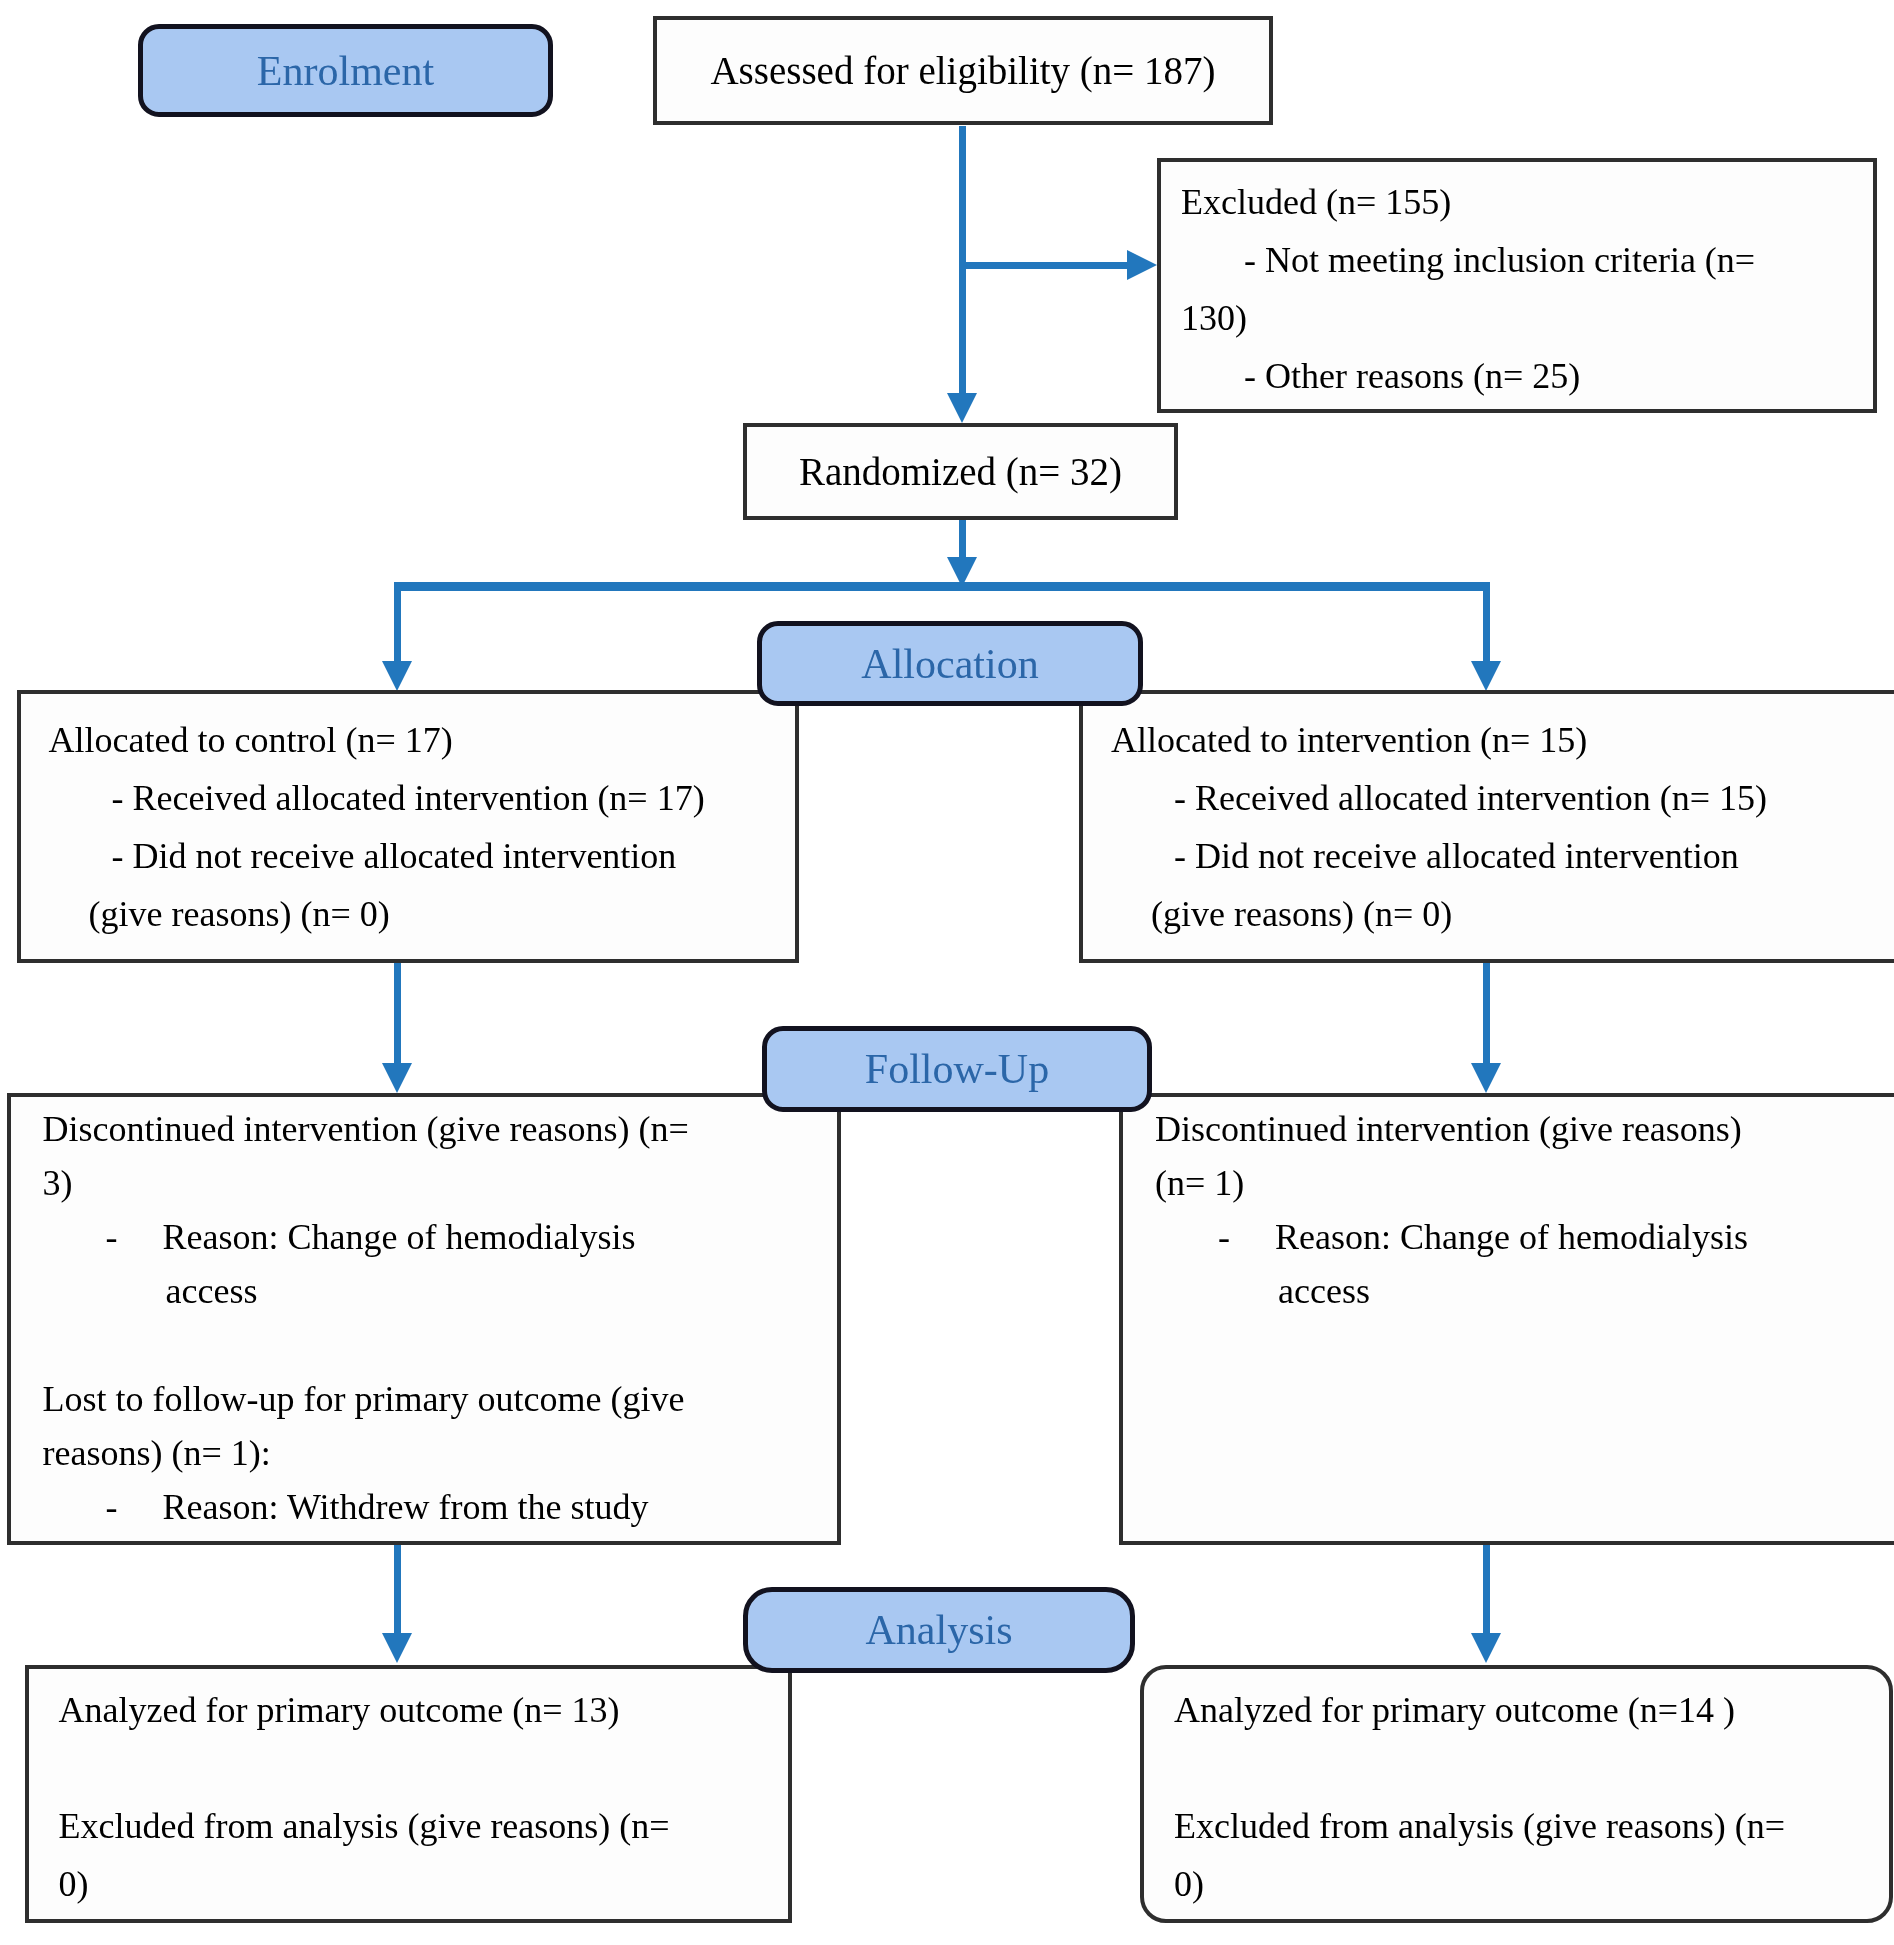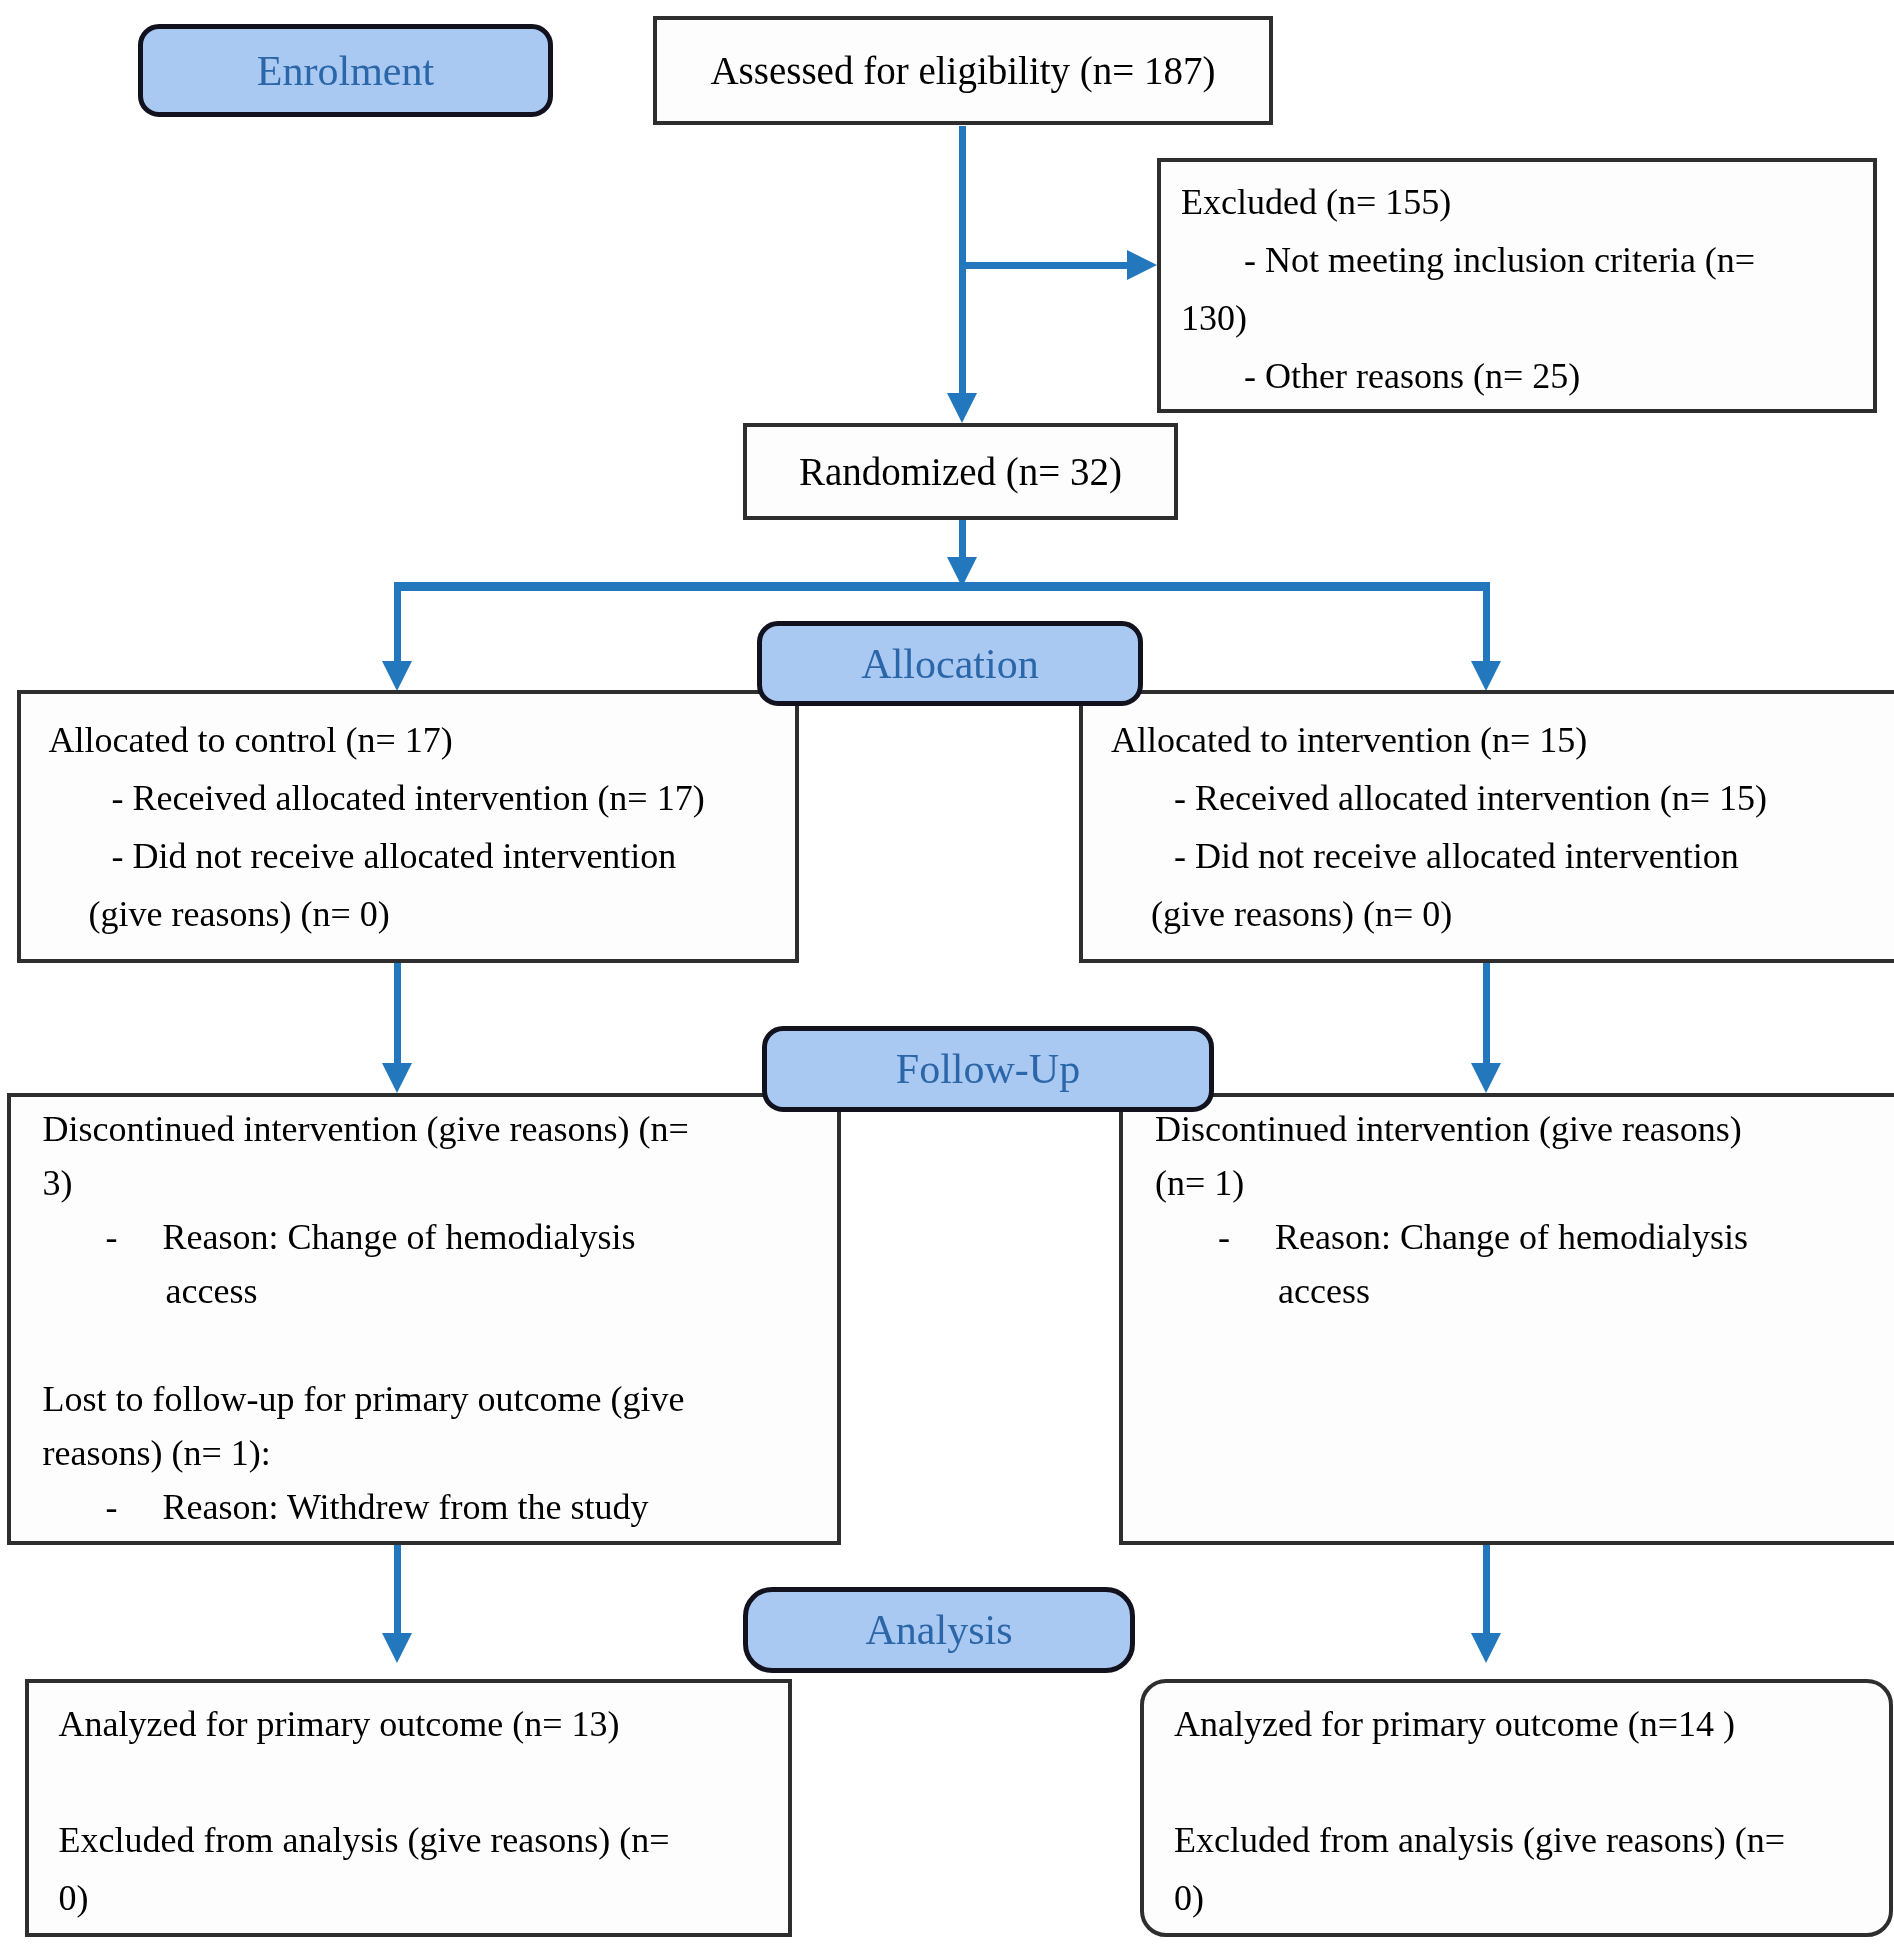--- a/index.html
+++ b/index.html
@@ -35,21 +35,21 @@
   .line{white-space:pre;}
   .line:empty::before{content:"\00a0";}
   .i0{margin-left:0;}
   .i1{margin-left:63px;}
   .i2{margin-left:123px;}
   .ih{margin-left:40px;}
   .tight{line-height:54px;}
   .box-excluded{padding:10.6px 12px 0 20px;}
   .box-alloc{padding:17px 27px 0 28px;}
   .box-fu{padding:5.3px 10.6px 0 32px;}
-  .box-an{padding:12px 25px 0 30px;margin-top:14px;}
+  .box-an{padding:12px 25px 0 30px;}
   
   .stage{
     position:absolute;
     background:var(--label-fill);
     border:5.3px solid var(--label-border);
     border-radius:21px;
     box-sizing:border-box;
     display:flex;align-items:center;justify-content:center;
     color:var(--label-text);
     font-size:42px;
@@ -76,21 +76,21 @@
 <body>
 
 <div class="canvas">
 
   <div class="stage" style="left:138px;top:24px;width:415px;height:93px;">
     <span>Enrolment</span>
   </div>
   <div class="stage" style="left:757px;top:621px;width:386px;height:85px;">
     <span>Allocation</span>
   </div>
-  <div class="stage" style="left:762px;top:1026px;width:452px;height:86px;">
+  <div class="stage" style="left:762px;top:1026px;width:390px;height:86px;">
     <span>Follow-Up</span>
   </div>
   <div class="stage" style="left:743px;top:1587px;width:392px;height:86px;border-radius:29px;">
     <span>Analysis</span>
   </div>
 
   <div class="wbox centered" style="left:653px;top:16px;width:620px;height:109px;">
     <span>Assessed for eligibility (n= 187)</span>
   </div>
 

